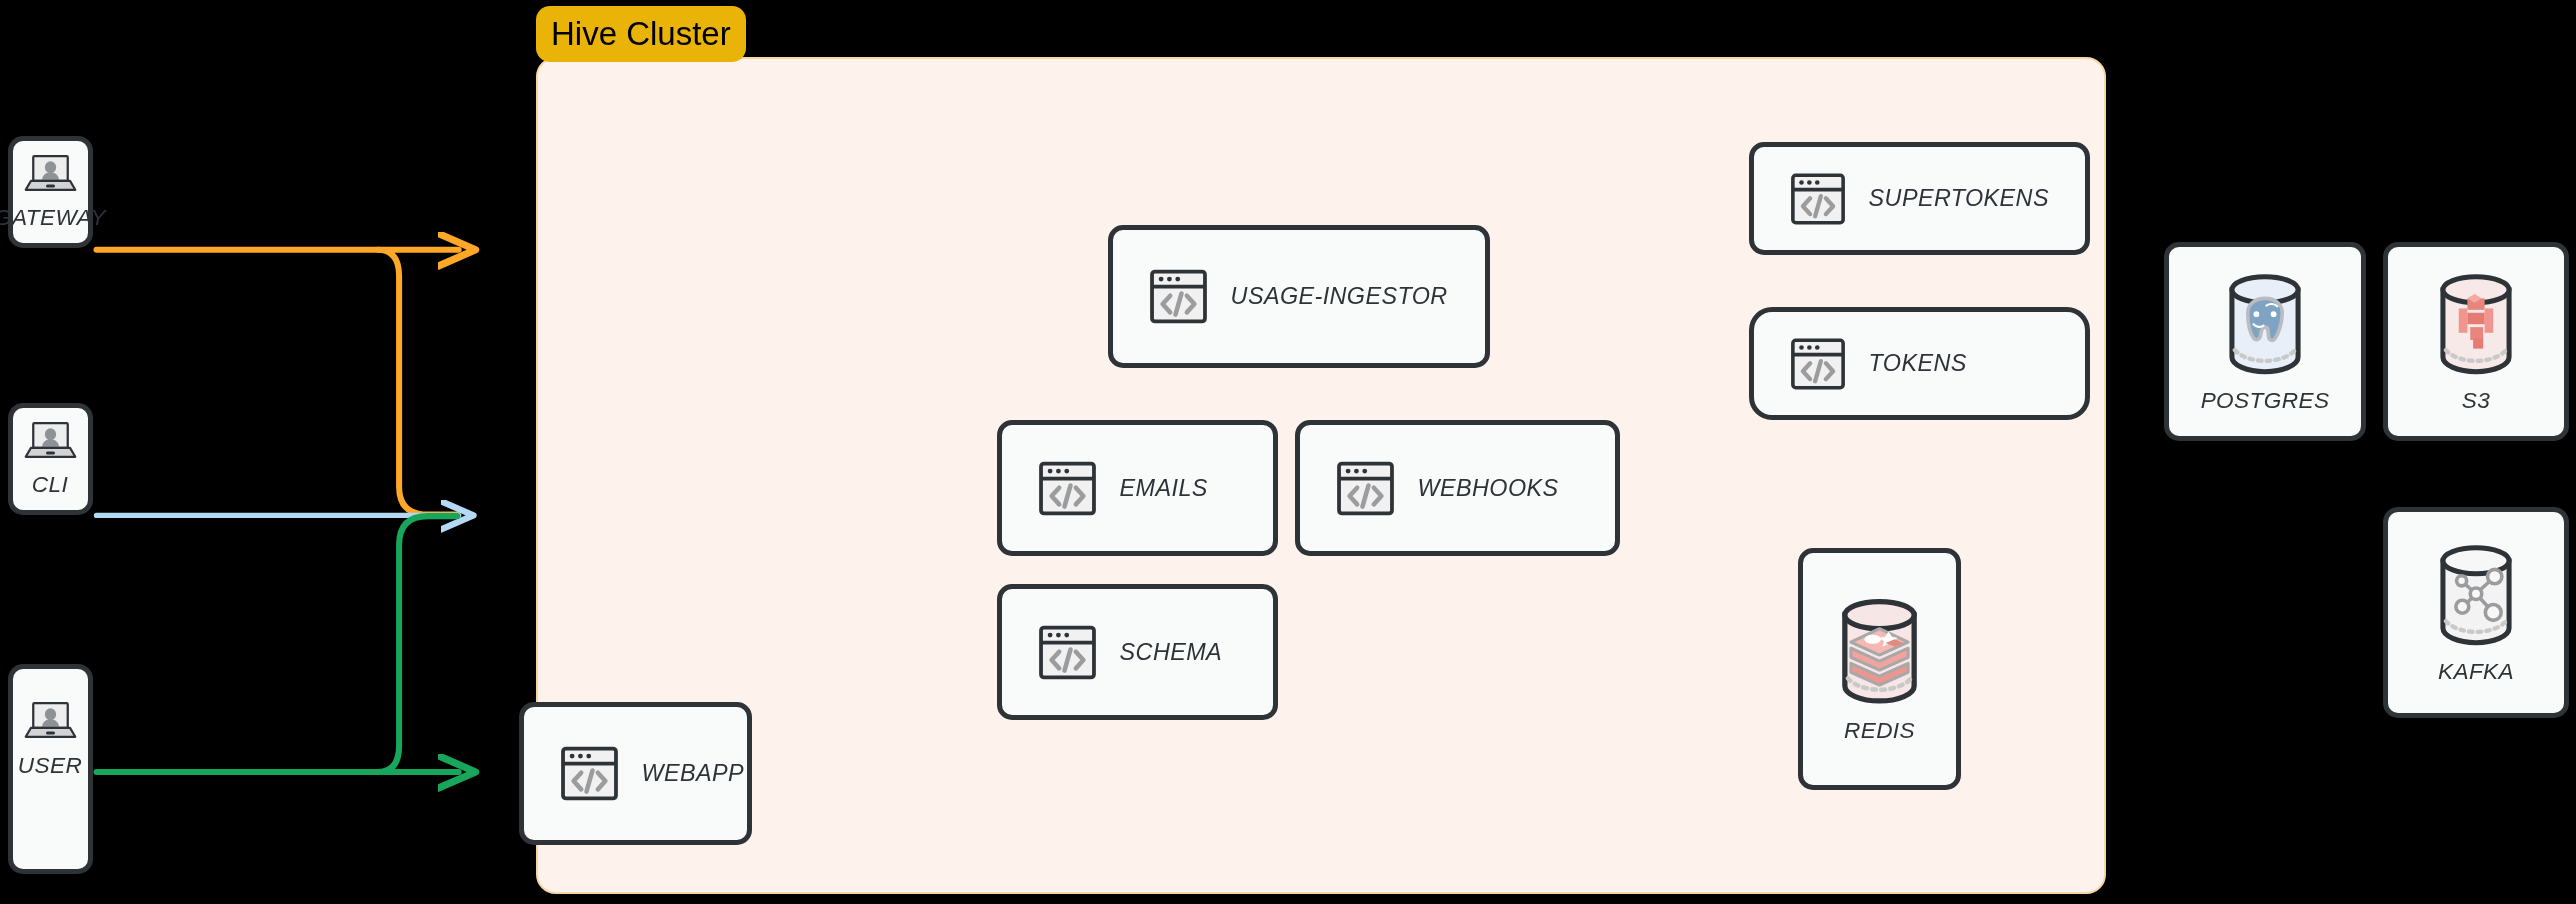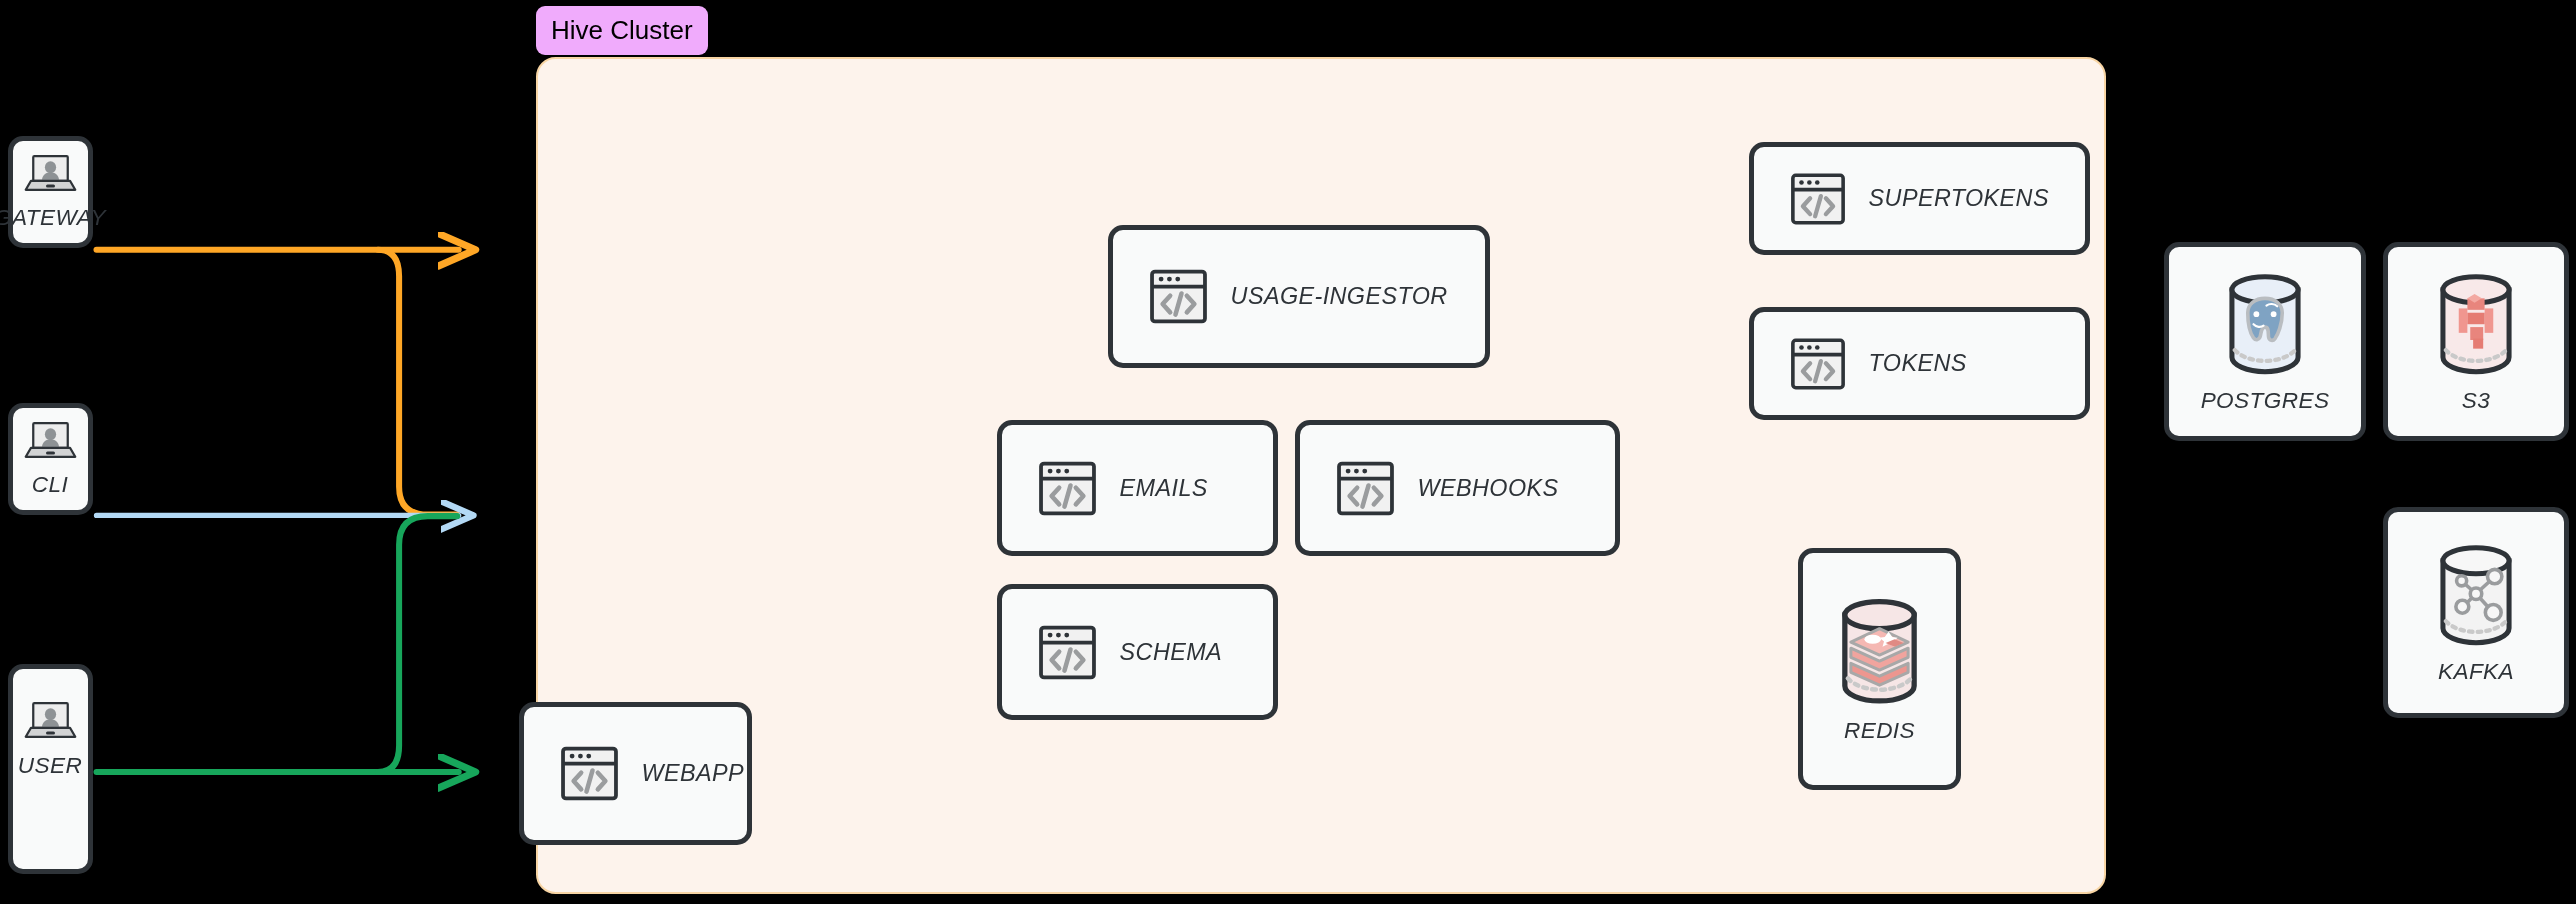--- a/index.html
+++ b/index.html
@@ -13,24 +13,24 @@
 
   
   .cluster-panel {
     position: absolute;
     background: #FDF3EC;
     border: 2.3px solid #F8D5A4;
     border-radius: 19.6px;
   }
   .cluster-pill {
     position: absolute;
-    background: #f0abfc;
+    background: #eab308;
     color: #000;
-    border-radius: 9px;
-    font-size: 26px;
+    border-radius: 14px;
+    font-size: 33px;
     line-height: 1;
     padding: 10.6px 15px 12px 15px;
     white-space: nowrap;
     font-family: "Liberation Sans", sans-serif;
   }
 
   
   .node {
     position: absolute;
     background: #F9FAFA;
@@ -215,21 +215,21 @@
         <path d="M4 26h70" stroke="#2E3338" stroke-width="5"></path>
         <circle cx="16" cy="16" r="3.2" fill="#2E3338"></circle>
           <circle cx="27" cy="16" r="3.2" fill="#2E3338"></circle>
           <circle cx="38" cy="16" r="3.2" fill="#2E3338"></circle>
         <path d="M28 38l-10 11 10 11M50 38l10 11-10 11M43 35l-8 28" fill="none" stroke="#9A9C9E" stroke-width="6" stroke-linecap="round" stroke-linejoin="round"></path>
       </svg>
     </span>
     <span class="node-label">SUPERTOKENS</span>
   </div>
 
-  <div class="node svc" style="left:1709px; top:307px; width:341px; height:113px;">
+  <div class="node svc" style="left:1709px; top:307px; width:341px; height:113px;border-radius:23px;">
     <span class="icon-wrap">
       <svg width="56" height="56" viewBox="0 0 78 78">
         <rect x="4" y="6" width="70" height="66" rx="4" fill="#F1F1F1" stroke="#2E3338" stroke-width="5"></rect>
         <path d="M4 26h70" stroke="#2E3338" stroke-width="5"></path>
         <circle cx="16" cy="16" r="3.2" fill="#2E3338"></circle>
           <circle cx="27" cy="16" r="3.2" fill="#2E3338"></circle>
           <circle cx="38" cy="16" r="3.2" fill="#2E3338"></circle>
         <path d="M28 38l-10 11 10 11M50 38l10 11-10 11M43 35l-8 28" fill="none" stroke="#9A9C9E" stroke-width="6" stroke-linecap="round" stroke-linejoin="round"></path>
       </svg>
     </span>

